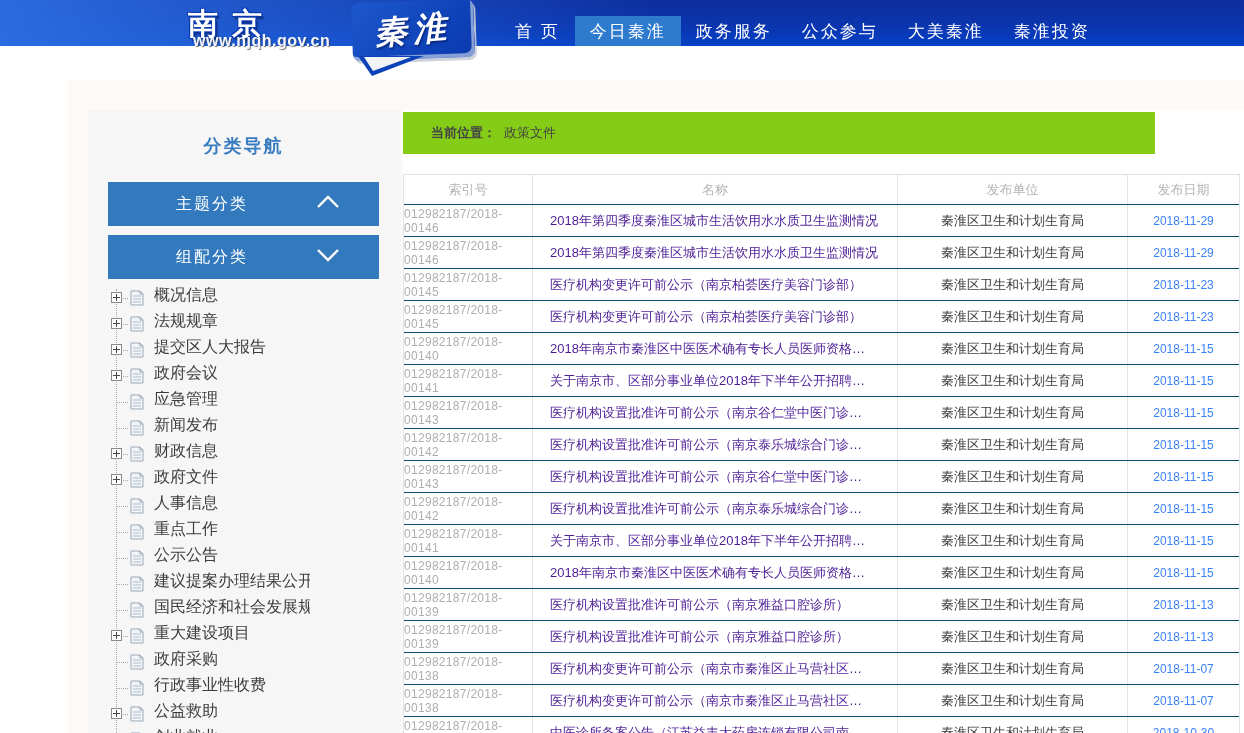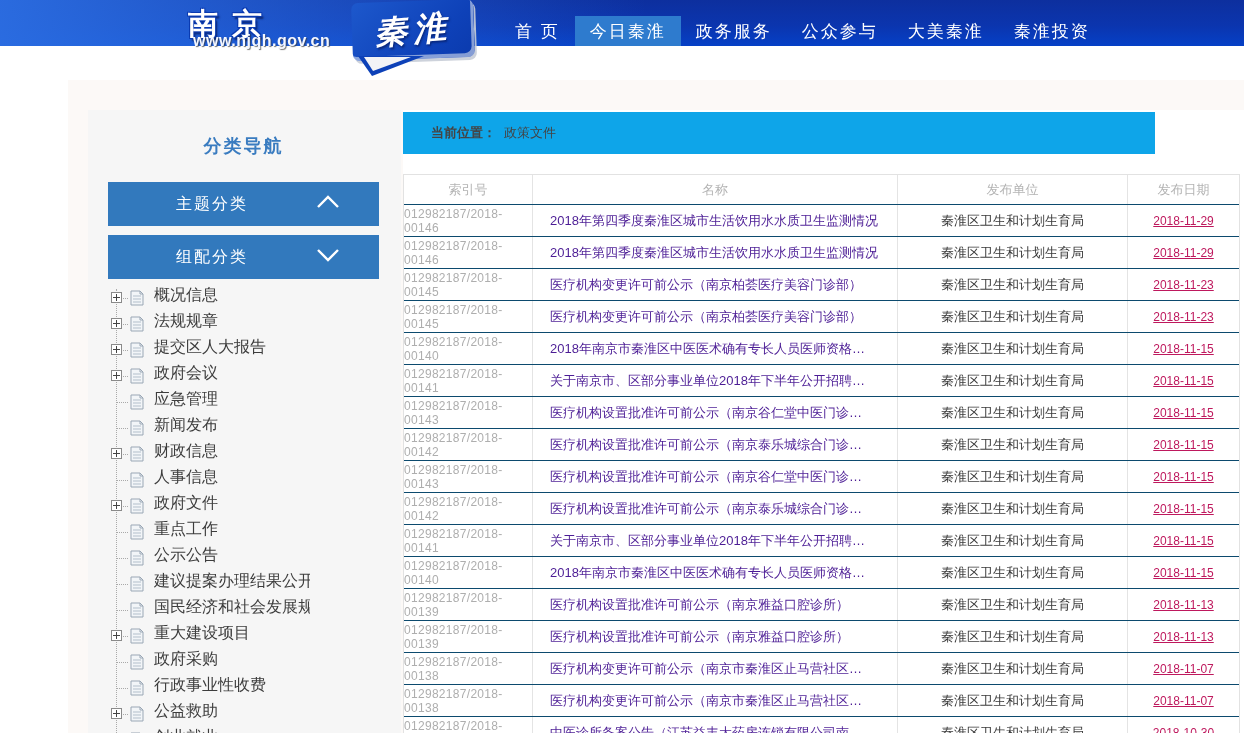--- a/index.html
+++ b/index.html
@@ -52,38 +52,38 @@
     border:1px solid #8a8a8a;box-sizing:border-box;z-index:2;}
   .plus-box::before{content:"";position:absolute;left:1px;right:1px;top:4px;height:1px;background:#444;}
   .plus-box::after{content:"";position:absolute;top:1px;bottom:1px;left:4px;width:1px;background:#444;}
   .stub{position:absolute;left:28px;top:13px;width:12px;height:0;border-top:1px dotted #a9a9a9;}
   .doc-icon{position:absolute;left:42px;top:5px;z-index:2;}
   .tree-label{margin-left:66px;font-size:16px;color:#3d3d3d;white-space:nowrap;overflow:hidden;
     max-width:156px;display:inline-block;}
 
   
   .main{position:absolute;left:335px;top:30px;width:841px;height:623px;background:#ffffff;}
-  .breadcrumb{position:absolute;left:0;top:2px;width:752px;height:42px;background:#0ea5e9;
+  .breadcrumb{position:absolute;left:0;top:2px;width:752px;height:42px;background:#84cc16;
     display:flex;align-items:center;padding-left:28px;box-sizing:border-box;
     font-size:13px;color:#444444;font-weight:bold;}
   .breadcrumb .crumb-val{font-weight:normal;color:#444;margin-left:8px;}
 
   
   .table{position:absolute;left:0;top:64px;width:837px;border:1px solid #e2e2e2;border-bottom:none;
     box-sizing:border-box;background:#ffffff;}
   .t-row{display:grid;grid-template-columns:129px 365px 230px 111px;border-bottom:1px solid #0c4a6e;}
   .t-cell{border-right:1px solid #e4e4e4;display:flex;align-items:center;box-sizing:border-box;overflow:hidden;}
   .t-cell:last-child{border-right:none;}
   .t-head{height:29px;}
   .t-head .t-cell{justify-content:center;color:#b3b3b3;font-size:13px;}
   .t-body-row{height:31px;}
   .cell-id{justify-content:center;color:#aeaeae;font-size:12px;letter-spacing:.3px;}
   .cell-name{padding-left:17px;color:#4c1d95;font-size:13px;white-space:nowrap;cursor:pointer;}
   .cell-org{justify-content:center;color:#3a3a3a;font-size:13px;}
-  .cell-date{justify-content:center;color:#be185d;font-size:12px;text-decoration:underline;}
+  .cell-date{justify-content:center;color:#3b82f6;font-size:12px;}
 </style>
 </head>
 <body>
 
 <div class="page">
 
   <div class="topbar">
     <div class="site-name">南京</div>
     <div class="site-url">www.njqh.gov.cn</div>
     <nav class="nav">
@@ -232,47 +232,47 @@
                   <path d="M10 1 v3 h3" fill="none" stroke="#9aa7b5" stroke-width="1"></path>
                   <line x1="3" y1="6" x2="11" y2="6" stroke="#b3bfcb" stroke-width="1"></line>
                   <line x1="3" y1="9" x2="11" y2="9" stroke="#b3bfcb" stroke-width="1"></line>
                   <line x1="3" y1="12" x2="11" y2="12" stroke="#b3bfcb" stroke-width="1"></line>
                 </svg>
               </span>
               <span class="tree-label">财政信息</span>
             </li>
 
             <li>
+              <span class="plus-box"></span>
+              <span class="stub"></span>
+              <span class="doc-icon">
+                <svg width="14" height="16" viewBox="0 0 14 16">
+                  <path d="M1 1 h9 l3 3 v11 h-12 z" fill="#f2f5f8" stroke="#9aa7b5" stroke-width="1"></path>
+                  <path d="M10 1 v3 h3" fill="none" stroke="#9aa7b5" stroke-width="1"></path>
+                  <line x1="3" y1="6" x2="11" y2="6" stroke="#b3bfcb" stroke-width="1"></line>
+                  <line x1="3" y1="9" x2="11" y2="9" stroke="#b3bfcb" stroke-width="1"></line>
+                  <line x1="3" y1="12" x2="11" y2="12" stroke="#b3bfcb" stroke-width="1"></line>
+                </svg>
+              </span>
+              <span class="tree-label">政府文件</span>
+            </li>
+
+            <li>
 
               <span class="stub"></span>
               <span class="doc-icon">
                 <svg width="14" height="16" viewBox="0 0 14 16">
                   <path d="M1 1 h9 l3 3 v11 h-12 z" fill="#f2f5f8" stroke="#9aa7b5" stroke-width="1"></path>
                   <path d="M10 1 v3 h3" fill="none" stroke="#9aa7b5" stroke-width="1"></path>
                   <line x1="3" y1="6" x2="11" y2="6" stroke="#b3bfcb" stroke-width="1"></line>
                   <line x1="3" y1="9" x2="11" y2="9" stroke="#b3bfcb" stroke-width="1"></line>
                   <line x1="3" y1="12" x2="11" y2="12" stroke="#b3bfcb" stroke-width="1"></line>
                 </svg>
               </span>
               <span class="tree-label">人事信息</span>
-            </li>
-
-            <li>
-              <span class="plus-box"></span>
-              <span class="stub"></span>
-              <span class="doc-icon">
-                <svg width="14" height="16" viewBox="0 0 14 16">
-                  <path d="M1 1 h9 l3 3 v11 h-12 z" fill="#f2f5f8" stroke="#9aa7b5" stroke-width="1"></path>
-                  <path d="M10 1 v3 h3" fill="none" stroke="#9aa7b5" stroke-width="1"></path>
-                  <line x1="3" y1="6" x2="11" y2="6" stroke="#b3bfcb" stroke-width="1"></line>
-                  <line x1="3" y1="9" x2="11" y2="9" stroke="#b3bfcb" stroke-width="1"></line>
-                  <line x1="3" y1="12" x2="11" y2="12" stroke="#b3bfcb" stroke-width="1"></line>
-                </svg>
-              </span>
-              <span class="tree-label">政府文件</span>
             </li>
 
             <li>
 
               <span class="stub"></span>
               <span class="doc-icon">
                 <svg width="14" height="16" viewBox="0 0 14 16">
                   <path d="M1 1 h9 l3 3 v11 h-12 z" fill="#f2f5f8" stroke="#9aa7b5" stroke-width="1"></path>
                   <path d="M10 1 v3 h3" fill="none" stroke="#9aa7b5" stroke-width="1"></path>
                   <line x1="3" y1="6" x2="11" y2="6" stroke="#b3bfcb" stroke-width="1"></line>

